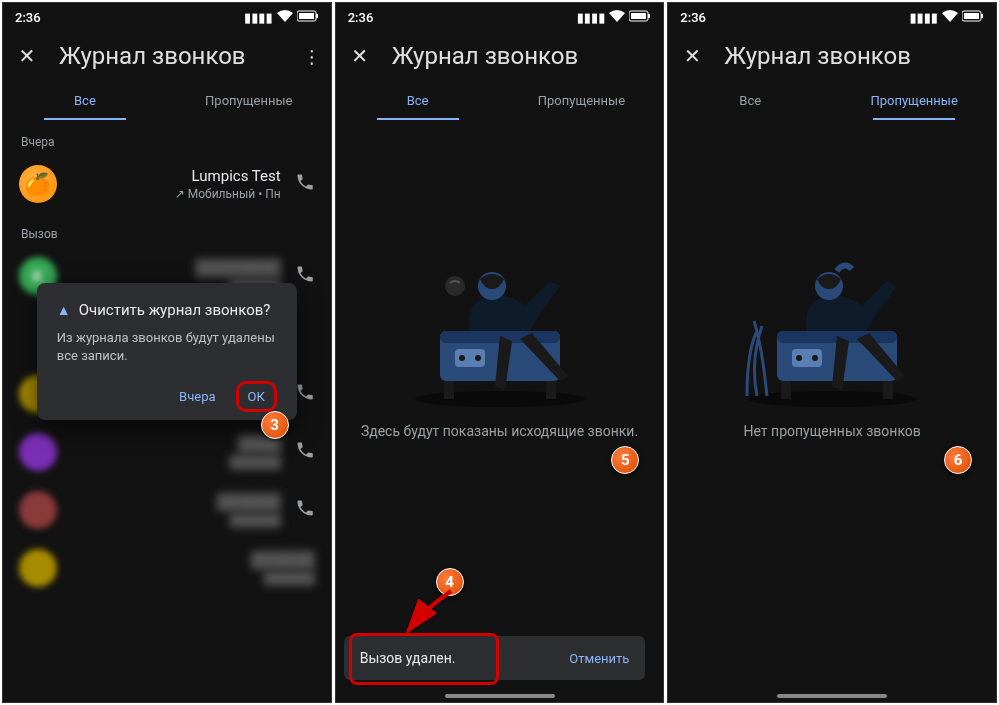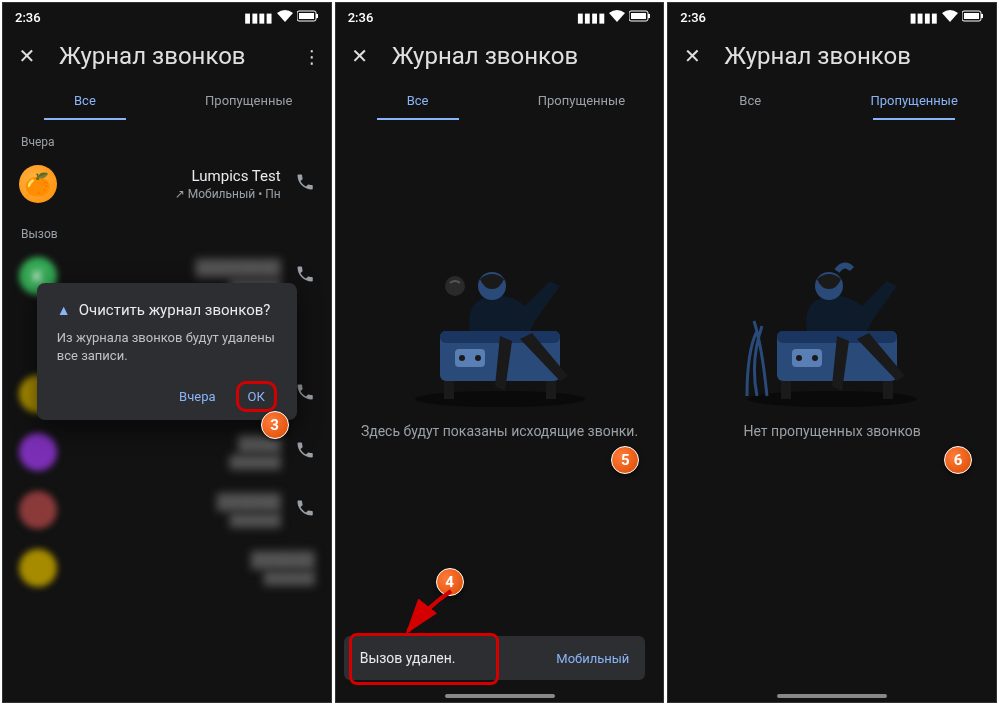--- a/index.html
+++ b/index.html
@@ -352,21 +352,21 @@
           <path d="M100 105 L95 155 L105 160 L112 110 Z" fill="#1a1a1a"></path>
           <path d="M120 108 L160 150 L168 145 L132 102 Z" fill="#1a1a1a"></path>
           <circle cx="55" cy="55" r="10" fill="#2a2a2a"></circle>
           <path d="M50 52 Q55 48 60 52" stroke="#555" stroke-width="2" fill="none"></path>
         </svg>
       </div>
       <div class="empty-text">Здесь будут показаны исходящие звонки.</div>
     </div>
     <div class="snackbar">
       <span>Вызов удален.</span>
-      <span class="action">Мобильный</span>
+      <span class="action">Отменить</span>
     </div>
     <div class="snackbar-hl"></div>
   </div>
   <div class="step-badge" style="top:443px; right:24px;">5</div>
   <div class="step-badge" style="top:565px; left:100px;">4</div>
   <svg class="arrow" style="top:580px; left:60px;" width="70" height="60">
     <defs>
         <marker id="ah" markerWidth="10" markerHeight="10" refX="8" refY="3" orient="auto">
           <path d="M0,0 L0,6 L9,3 z" fill="#d40000"></path>
         </marker>

